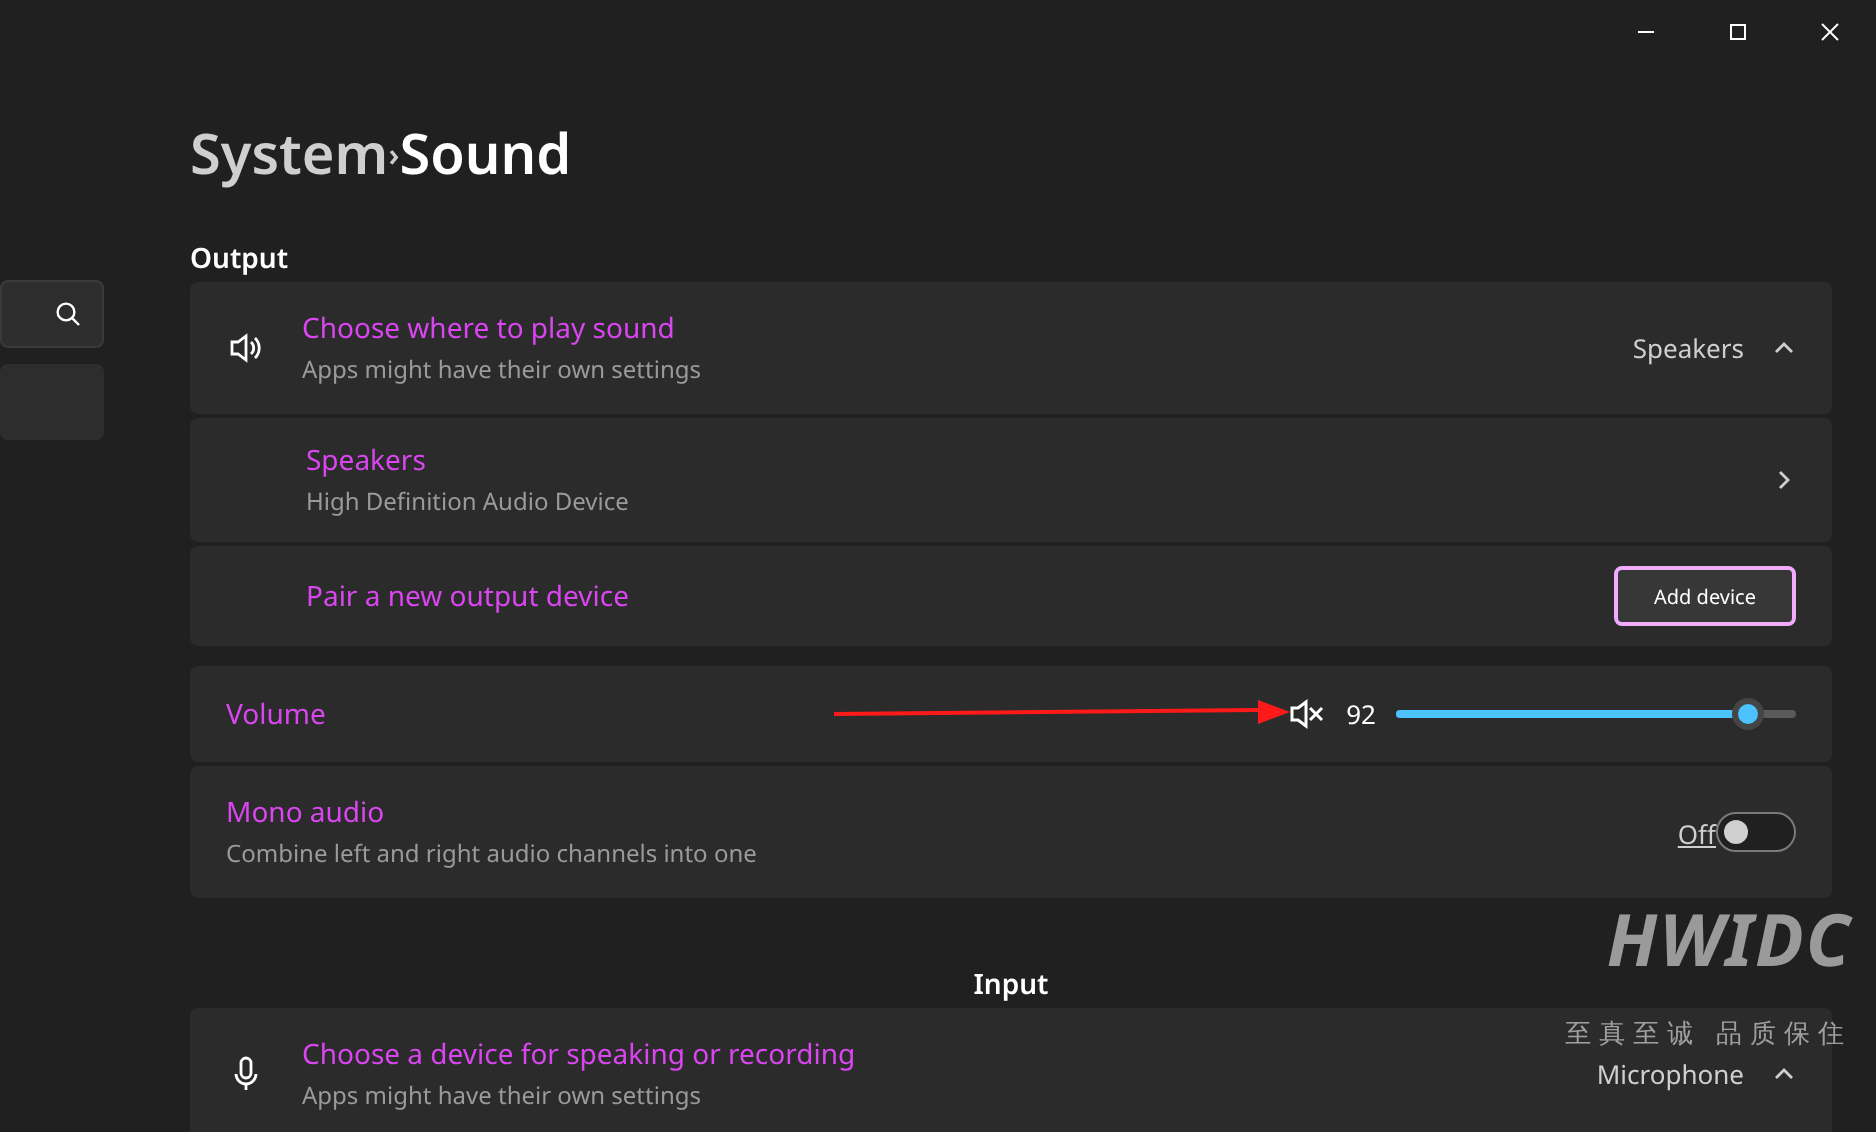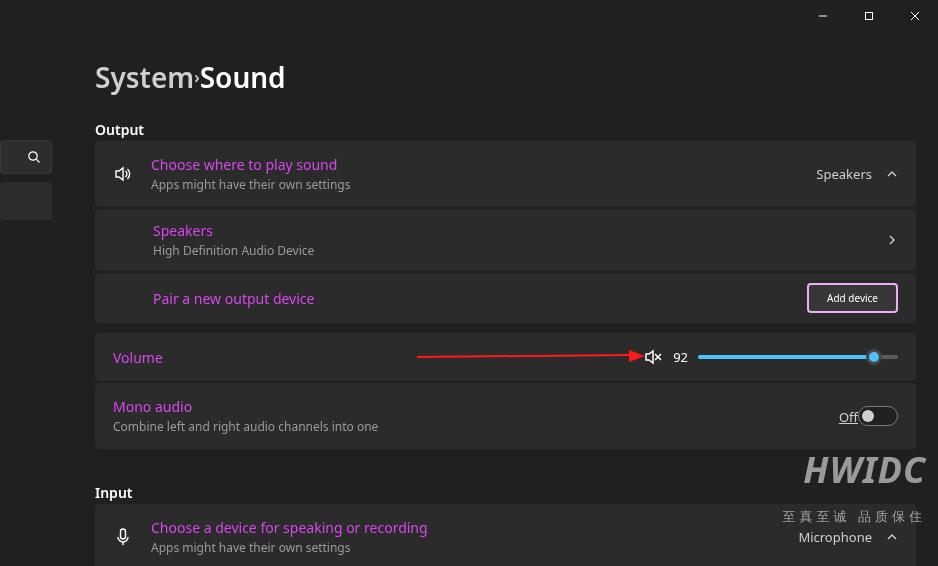--- a/index.html
+++ b/index.html
@@ -216,21 +216,21 @@
       <span class="sub">Combine left and right audio channels into one</span>
     </div>
     <div class="mono-right">
       <span>Off</span>
       <div class="toggle">
         <div class="knob"></div>
       </div>
     </div>
   </div>
 
-  <div class="section-label" style="margin-top:34px;">Input</div>
+  <div class="section-label" style="margin-top:34px;text-align:center;">Input</div>
 
   <div class="card">
     <div class="icon">
       <svg width="20" height="20" viewBox="0 0 20 20" fill="none" stroke="#fff" stroke-width="1.4">
         <rect x="7.5" y="2" width="5" height="10" rx="2.5"></rect>
         <path d="M5 10 A5 5 0 0 0 15 10"></path>
         <line x1="10" y1="15" x2="10" y2="18"></line>
       </svg>
     </div>
     <div class="texts">

